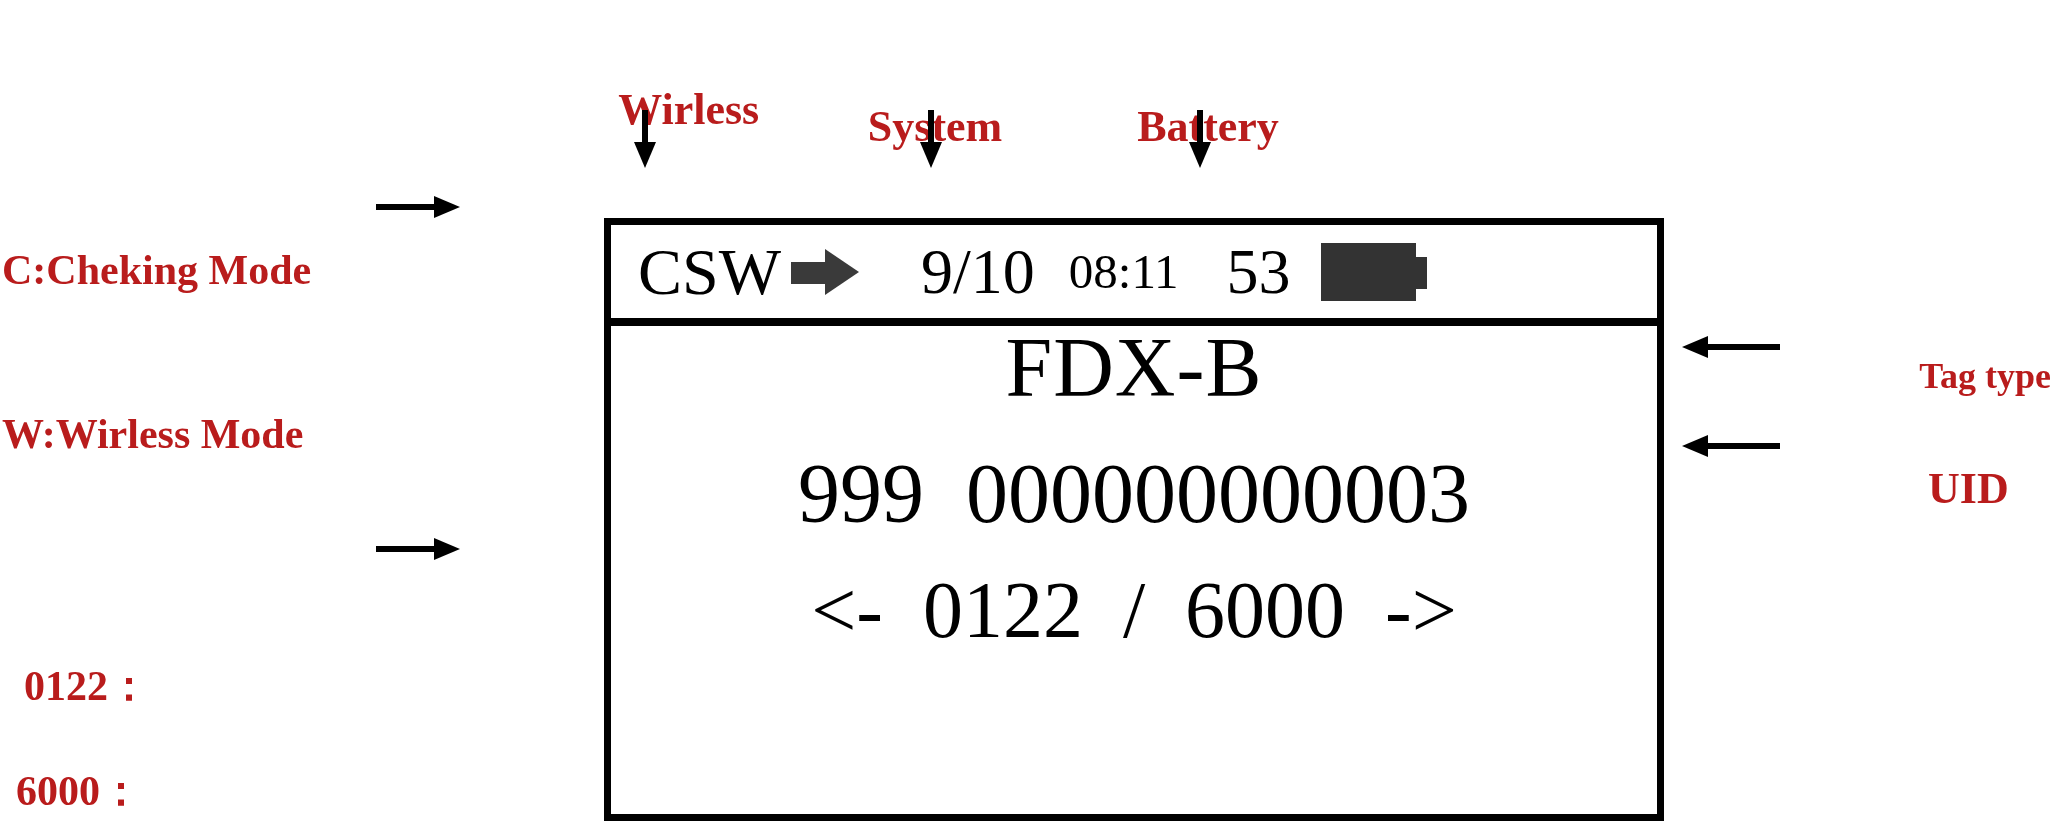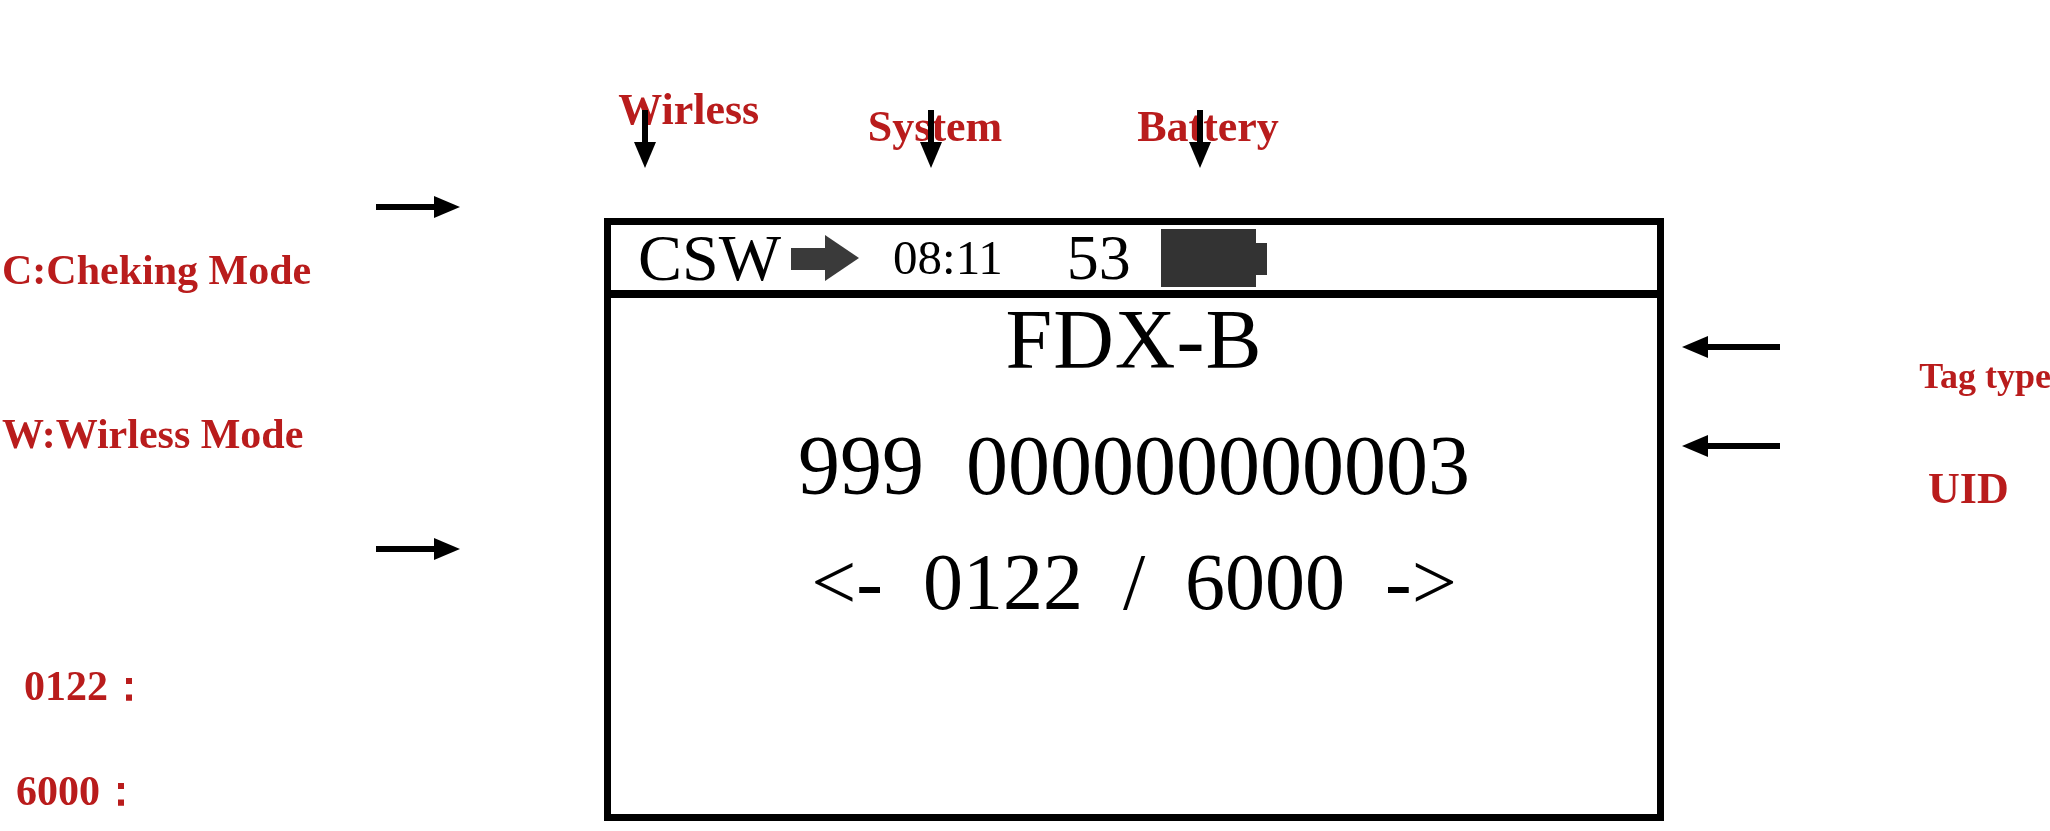--- a/index.html
+++ b/index.html
@@ -37,21 +37,21 @@
     left: 604px;
     top: 218px;
     width: 1060px;
     height: 603px;
     border: 7px solid #000;
     box-sizing: border-box;
     background: #fff;
   }
   #status-bar {
     position: relative;
-    height: 73px;
+    height: 101px;
     box-sizing: border-box;
     border-bottom: 8px solid #000;
     display: flex;
     align-items: center;
     font-family: "Liberation Serif", "DejaVu Serif", serif;
   }
   #status-mode {
     font-size: 66px;
     letter-spacing: 0px;
     margin-left: 27px;
@@ -87,21 +87,21 @@
     margin-left: 62px;
     line-height: 1;
   }
   #status-time {
     font-size: 49px;
     margin-left: 34px;
     line-height: 1;
   }
   #status-battery-pct {
     font-size: 64px;
-    margin-left: 64px;
+    margin-left: 48px;
     line-height: 1;
   }
   #status-battery-icon {
     margin-left: 30px;
     position: relative;
     width: 106px;
     height: 58px;
   }
   #status-battery-icon .body {
     position: absolute;
@@ -285,20 +285,21 @@
   <div id="device-screen">
 
     <div id="status-bar">
       <div id="status-mode">CSW</div>
 
       <div id="status-arrow-icon">
         <div class="shaft"></div>
         <div class="head"></div>
       </div>
 
+      <div id="status-date">9/10</div>
       <div id="status-time">08:11</div>
       <div id="status-battery-pct">53</div>
 
       <div id="status-battery-icon">
         <div class="body"></div>
         <div class="nub"></div>
       </div>
     </div>
 
     <div id="screen-body">

